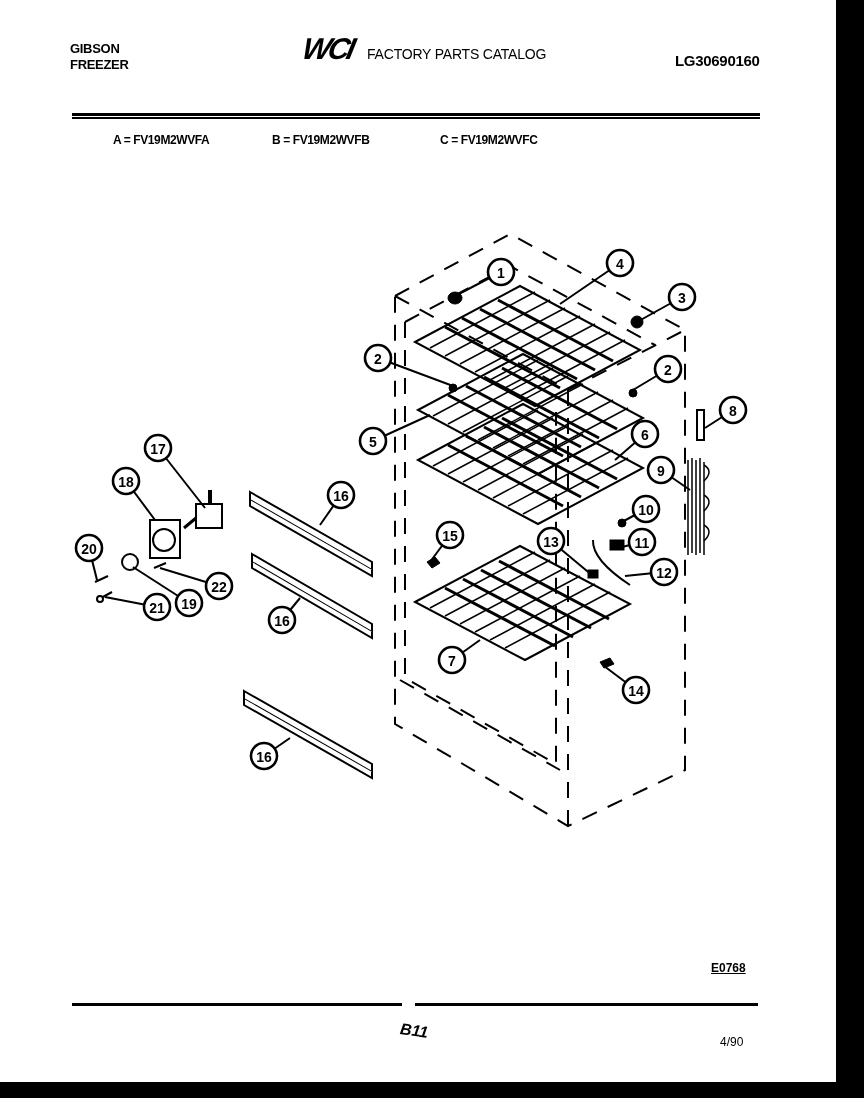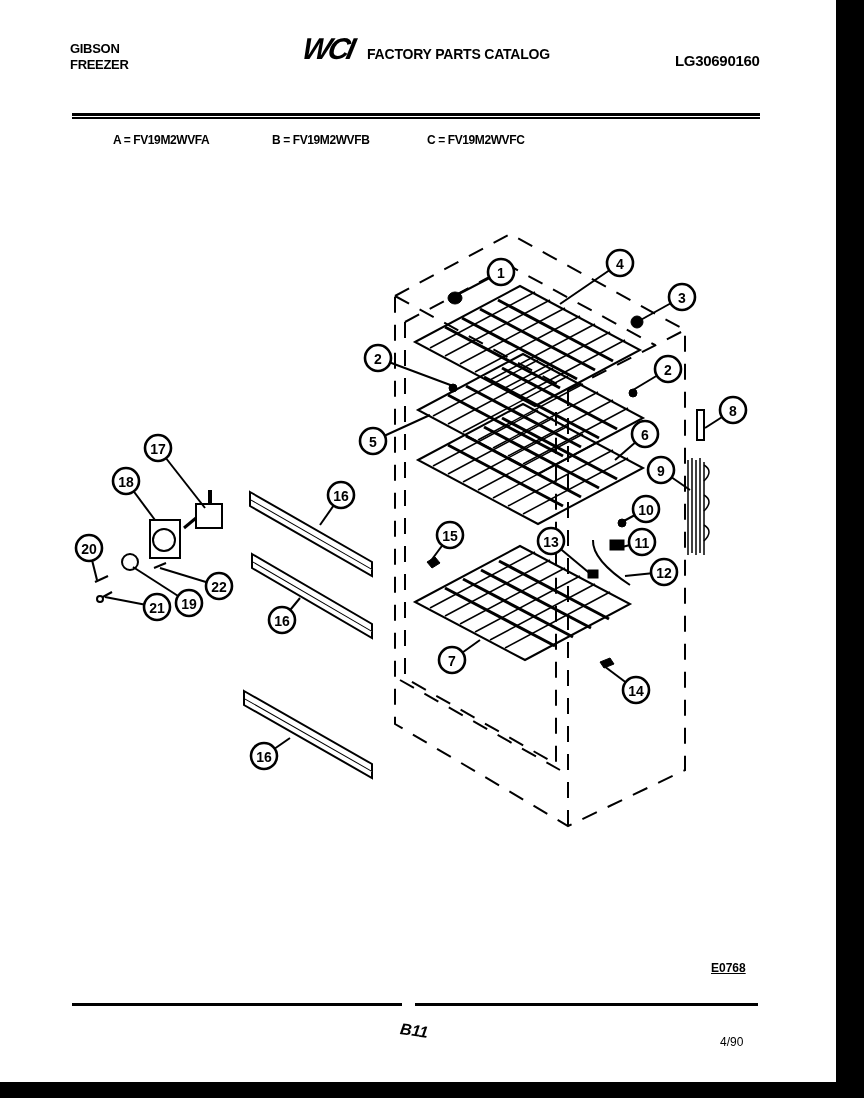--- a/index.html
+++ b/index.html
@@ -1,21 +1,21 @@
 <!DOCTYPE html>
 <html><head>
 <meta charset="utf-8">
 <style>
   html, body { margin:0; padding:0; background:#000; }
   body { width:864px; height:1098px; position:relative; overflow:hidden; font-family:"Liberation Sans", sans-serif; }
   .page { position:absolute; left:0; top:0; width:836px; height:1082px; background:#fff; }
   .hdr-left { position:absolute; left:70px; top:41px; font-size:13px; line-height:16px; letter-spacing:-0.3px; }
   .hdr-left div { font-weight:bold; }
   .logo { position:absolute; left:303px; top:32px; font-size:30px; font-style:italic; font-weight:bold; letter-spacing:-3px; transform:skewX(-12deg); font-family:"Liberation Sans", sans-serif; }
-  .catalog-title { position:absolute; left:367px; top:46px; font-size:14px; font-weight:bold; letter-spacing:-0.2px; }
+  .catalog-title { position:absolute; left:367px; top:46px; font-size:14px; font-weight:normal; letter-spacing:-0.2px; }
   .doc-id { position:absolute; left:675px; top:52px; font-size:15px; font-weight:bold; letter-spacing:-0.3px; }
   .rule-top { position:absolute; left:72px; top:113px; width:688px; height:6px; border-top:3px solid #000; border-bottom:2px solid #000; box-sizing:border-box; }
   .models { position:absolute; top:133px; font-size:12px; font-weight:bold; letter-spacing:-0.4px;margin-left:39px; }
   .fig-code { position:absolute; left:711px; top:961px; font-size:12px; font-weight:bold;text-decoration:underline; }
   .rule-bottom-l { position:absolute; left:72px; top:1003px; width:330px; height:3px; background:#000; }
   .rule-bottom-r { position:absolute; left:415px; top:1003px; width:343px; height:3px; background:#000; }
   .page-num { position:absolute; left:400px; top:1022px; font-size:16px; font-weight:bold; font-style:italic; transform:rotate(8deg); }
   .date { position:absolute; left:720px; top:1035px; font-size:12px; font-weight:normal; }
   svg.diagram { position:absolute; left:0; top:0; }
   .callout circle { fill:#fff; stroke:#000; stroke-width:2.6; }
@@ -32,21 +32,21 @@
   </div>
 
   <div class="logo">WCI</div>
   <div class="catalog-title">FACTORY PARTS CATALOG</div>
   <div class="doc-id">LG30690160</div>
 
   <div class="rule-top"></div>
 
   <div class="models" style="left:74px">A = FV19M2WVFA</div>
   <div class="models" style="left:233px">B = FV19M2WVFB</div>
-  <div class="models" style="left:388px">C = FV19M2WVFC</div>
+  <div class="models" style="left:401px">C = FV19M2WVFC</div>
 
   <svg class="diagram" width="836" height="1082" viewBox="0 0 836 1082">
     <g fill="none" stroke="#000" stroke-width="2" stroke-dasharray="16 12">
 
       <path d="M395 296 L510 234 L685 330 L685 770 L568 826 L395 724 Z"></path>
       <path d="M395 296 L568 390 L685 330"></path>
       <path d="M568 390 L568 826"></path>
 
       <path d="M405 322 L510 266 L655 345"></path>
       <path d="M405 322 L405 678 L556 764 L556 412"></path>

